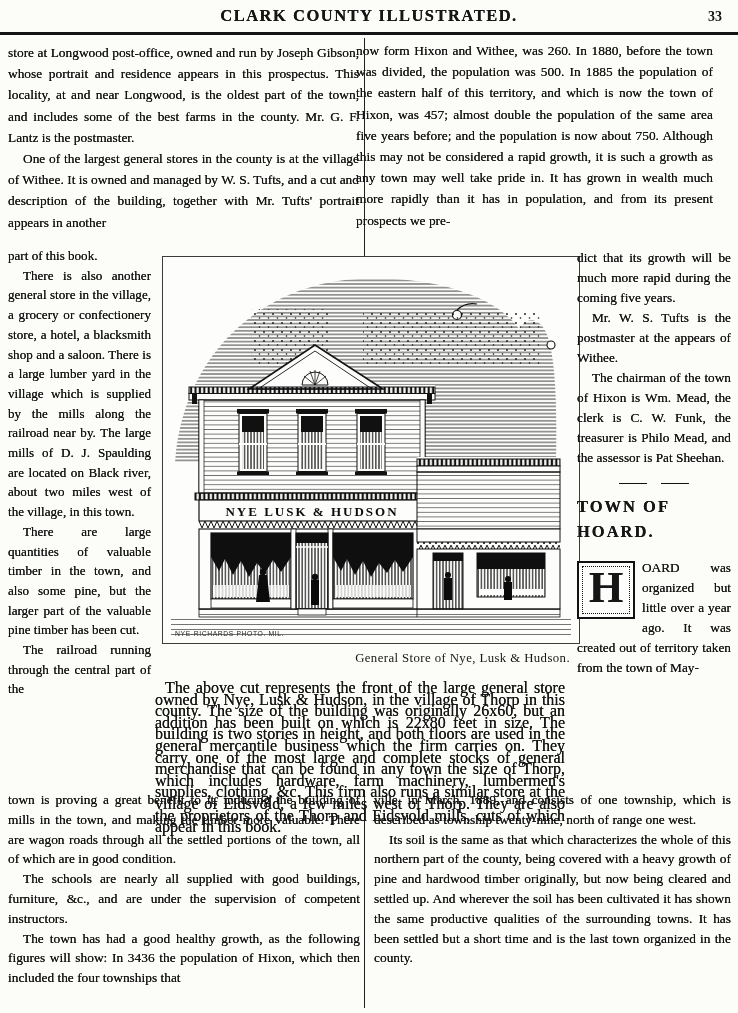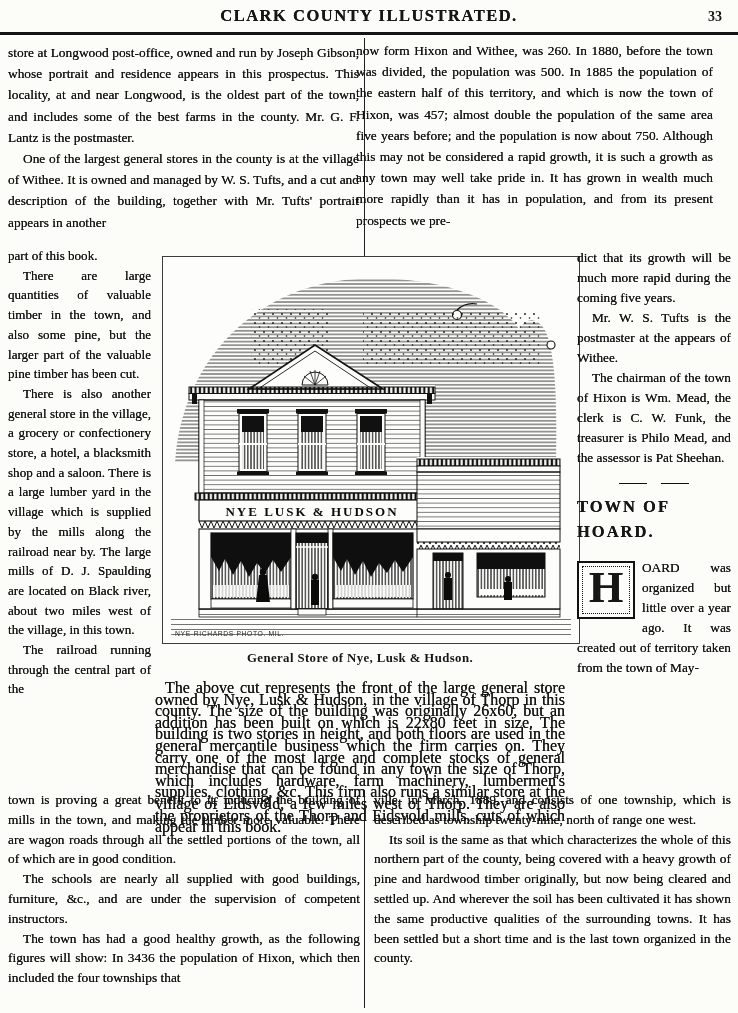--- a/index.html
+++ b/index.html
@@ -25,21 +25,21 @@
   .block{z-index:2;}
   #lc-top{left:8px; top:42px; width:351px;}
   #lc-narrow{left:8px; top:246px; width:143px;}
   #lc-bottom{left:8px; top:790px; width:352px;}
   #rc-top{left:356px; top:40px; width:357px;}
   #rc-narrow{left:577px; top:248px; width:154px;}
   #rc-bottom{left:374px; top:790px; width:357px;}
 
   .figwrap{left:150px; top:256px; width:420px; height:534px; background:#fcfcf9; z-index:1;}
   .figframe{width:416px; height:386px; border:1px solid #3c3c3c; background:#fdfdfc;margin-left:12px;}
-  .figcap{margin-top:7px; text-align:center; font-weight:bold; font-size:12.8px; letter-spacing:.4px;}
+  .figcap{margin-top:7px; text-align:right; font-weight:normal; font-size:12.8px; letter-spacing:.4px;}
   .figdesc{margin:16px auto 0; width:410px; font-size:16px; line-height:11.6px;
     text-align:justify; text-indent:10px; text-shadow:0 0 .3px #111;}
 
   .dashes{margin:15px auto 9px; width:70px; height:2px; display:flex; justify-content:space-between;}
   .dashes span{display:block; width:28px; height:0; border-top:1.6px solid #111;}
   .shead{font-weight:bold; font-size:16.5px; letter-spacing:2px; line-height:25px; text-shadow:0 0 .5px #111;}
   .shead .l2{padding-right:12px;}
   .dc-para{margin-top:14px;}
   .dropcap{float:left; width:58px; height:58px; margin:3px 7px 2px 0;
     border:2px solid #111; outline:1px dotted #111; outline-offset:-6px; box-sizing:border-box;
@@ -55,22 +55,22 @@
   <div class="abs hrule"></div>
   <div class="abs vrule"></div>
 
   <div class="abs block t" id="lc-top">
     <p>store at Longwood post-office, owned and run by Joseph Gibson, whose portrait and residence appears in this prospectus.  This locality, at and near Longwood, is the oldest part of the town, and includes some of the best farms in the county.  Mr. G. F. Lantz is the postmaster.</p>
     <p class="ind">One of the largest general stores in the county is at the village of Withee.  It is owned and managed by W. S. Tufts, and a cut and description of the building, together with Mr. Tufts' portrait appears in another</p>
   </div>
 
   <div class="abs block t nar" id="lc-narrow">
     <p>part of this book.</p>
+    <p class="ind">There is also another general store in the village, a grocery or confectionery store, a hotel, a blacksmith shop and a saloon.  There is a large lumber yard in the village which is supplied by the mills along the railroad near by.  The large mills of D. J. Spaulding are located on Black river, about two miles west of the village, in this town.</p>
     <p class="ind">There are large quantities of valuable timber in the town, and also some pine, but the larger part of the valuable pine timber has been cut.</p>
-    <p class="ind">There is also another general store in the village, a grocery or confectionery store, a hotel, a blacksmith shop and a saloon.  There is a large lumber yard in the village which is supplied by the mills along the railroad near by.  The large mills of D. J. Spaulding are located on Black river, about two miles west of the village, in this town.</p>
     <p class="ind">The railroad running through the central part of the</p>
   </div>
 
   <div class="abs block t bot" id="lc-bottom">
     <p>town is proving a great benefit to it, inducing the building of mills in the town, and making the timber more valuable.  There are wagon roads through all the settled portions of the town, all of which are in good condition.</p>
     <p class="ind">The schools are nearly all supplied with good buildings, furniture, &amp;c., and are under the supervision of competent instructors.</p>
     <p class="ind">The town has had a good healthy growth, as the following figures will show:  In 3436 the population of Hixon, which then included the four townships that</p>
   </div>
 
   <div class="abs block t" id="rc-top">

